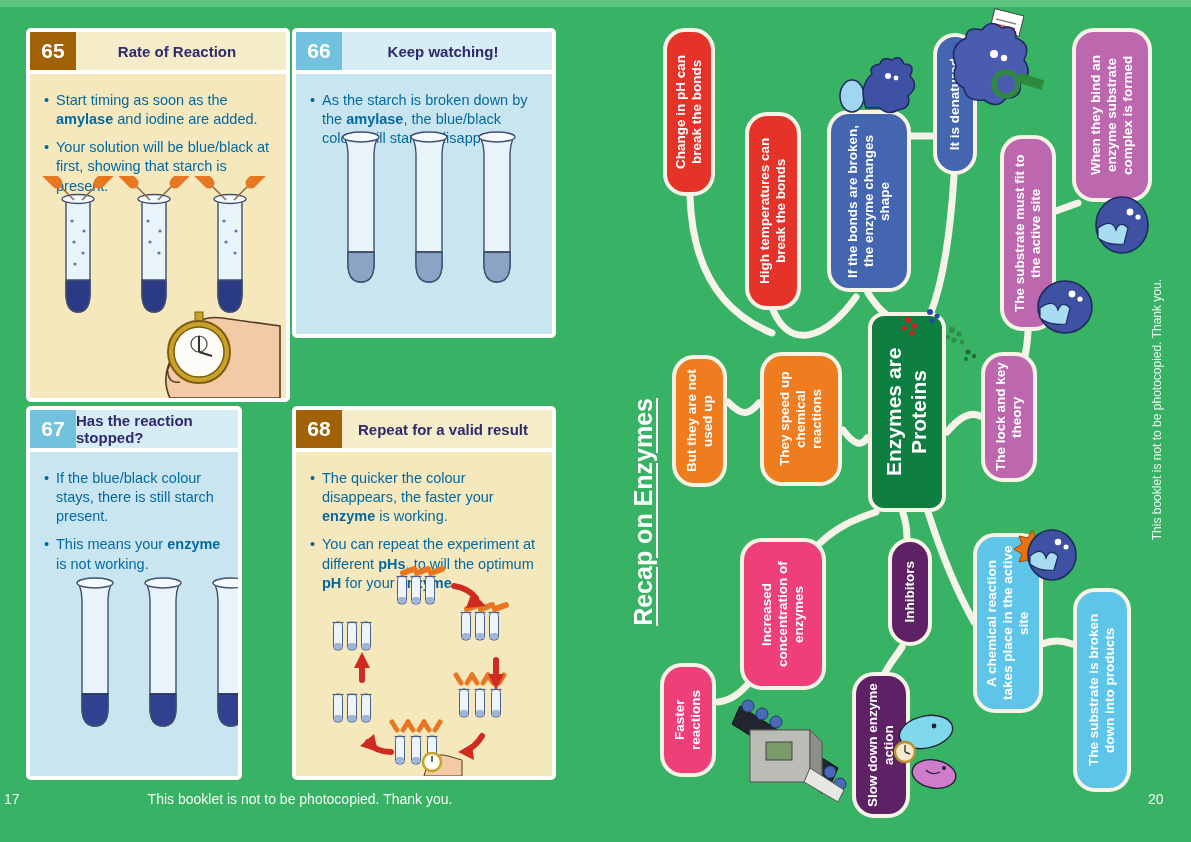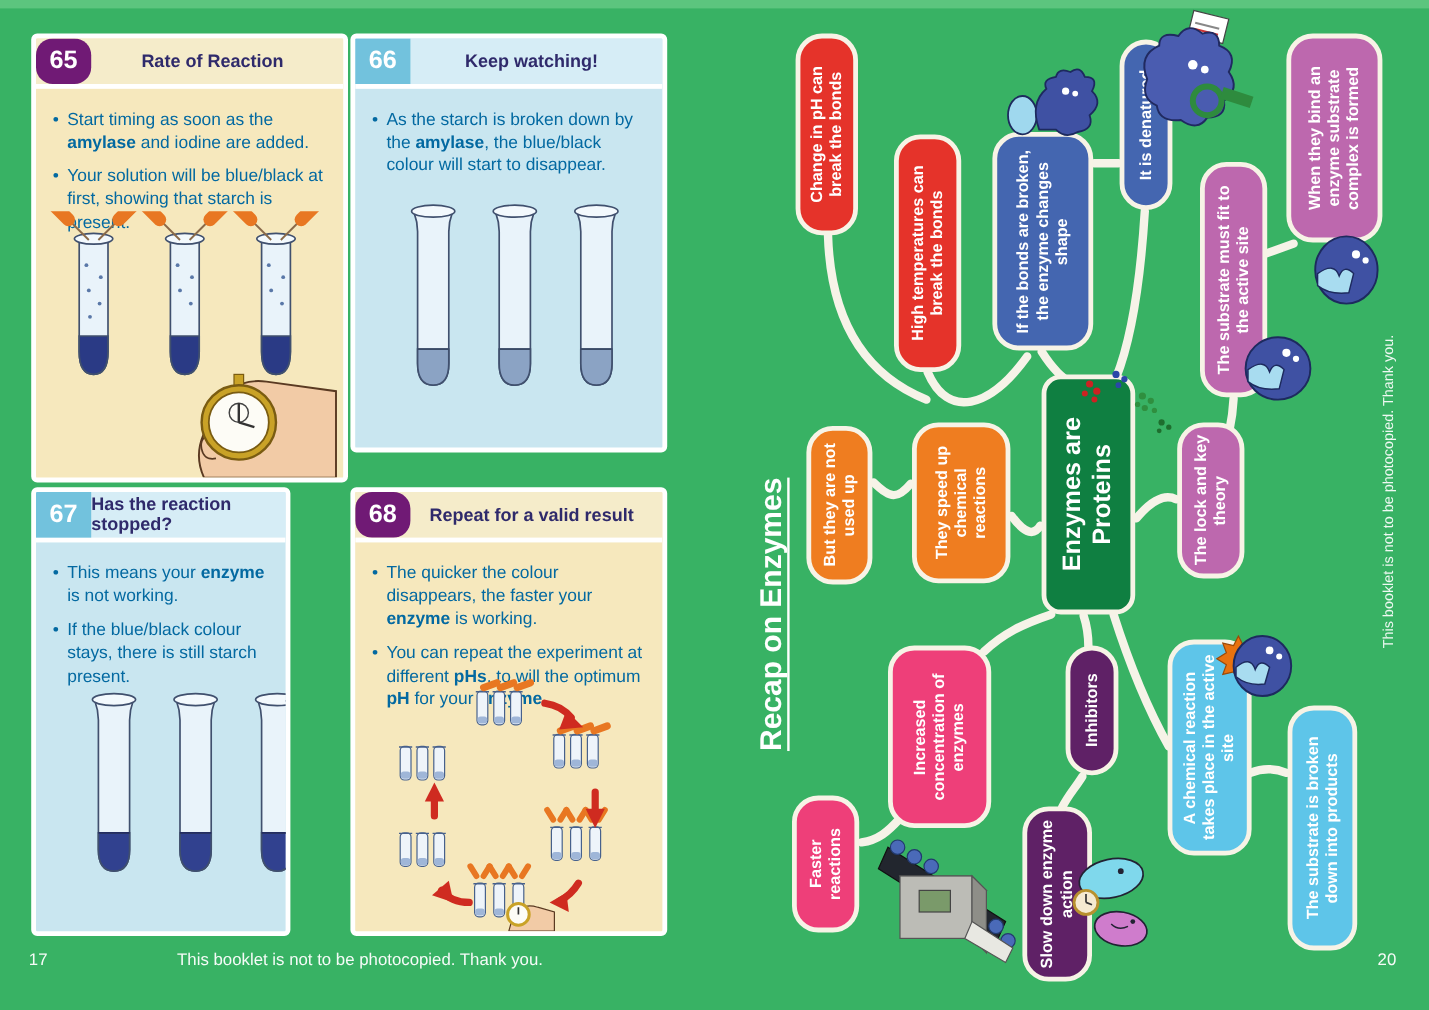--- a/index.html
+++ b/index.html
@@ -11,21 +11,21 @@
   .top-strip{position:absolute;left:0;top:0;width:1191px;height:7px;background:#5cc57e;}
   
   .panel{position:absolute;border:4px solid #fff;border-radius:5px;box-sizing:border-box;overflow:hidden;}
   .panel.cream{background:#f6e8bd;}
   .panel.blue{background:#c9e6f0;}
   .p-header{display:flex;height:38px;border-bottom:4px solid #fff;}
   .cream .p-header{background:#f5ecca;}
   .blue .p-header{background:#d6edf6;}
   .p-num{width:46px;display:flex;align-items:center;justify-content:center;
          color:#fff;font-weight:bold;font-size:21px;}
-  .cream .p-num{background:#701a75;border-radius:14px;}
+  .cream .p-num{background:#a16207;}
   .blue .p-num{background:#72c2dd;}
   .p-title{flex:1;display:flex;align-items:center;justify-content:center;
            font-weight:bold;font-size:15px;color:#2f2a6b;padding-right:8px;}
   .p-body{padding:8px 12px 0 12px;}
   .bullet{font-size:14.5px;color:#0369a1;margin:9px 0;padding-left:14px;
           position:relative;line-height:1.32;}
   .bullet::before{content:"•";position:absolute;left:2px;top:0;}
   .bullet b{font-weight:bold;}
   .p-illo{position:absolute;left:0;bottom:0;}
   
@@ -119,21 +119,21 @@
         <rect x="165" y="136" width="8" height="10" fill="#c9a227" stroke="#7a5c12"></rect>
         <circle cx="169" cy="176" r="31" fill="#c9a227" stroke="#7a5c12" stroke-width="2"></circle>
         <circle cx="169" cy="176" r="25" fill="#fdfcf6" stroke="#7a5c12" stroke-width="1.5"></circle>
         <circle cx="169" cy="168" r="8" fill="none" stroke="#444" stroke-width="1.2"></circle>
         <line x1="169" y1="176" x2="169" y2="160" stroke="#333" stroke-width="2"></line>
         <line x1="169" y1="176" x2="182" y2="180" stroke="#333" stroke-width="2"></line>
       </g>
     </svg>
   </div>
 
-  <div class="panel blue" style="left:292px;top:28px;width:264px;height:349px">
+  <div class="panel blue" style="left:292px;top:28px;width:264px;height:310px">
     <div class="p-header">
       <div class="p-num">66</div>
       <div class="p-title">Keep watching!</div>
     </div>
     <div class="p-body">
       <div class="bullet"><span>As the starch is broken down by the </span><b>amylase</b><span>, the blue/black colour will start to disappear.</span></div>
     </div>
     <svg class="p-illo" width="256" height="230" viewBox="0 0 256 230">
       <g stroke="#40506e" stroke-width="1.4" fill="#e9f3fa">
         <g transform="translate(62,30)">
@@ -157,22 +157,22 @@
       </g>
     </svg>
   </div>
 
   <div class="panel blue" style="left:26px;top:406px;width:216px;height:374px">
     <div class="p-header">
       <div class="p-num">67</div>
       <div class="p-title">Has the reaction stopped?</div>
     </div>
     <div class="p-body">
+      <div class="bullet"><span>If the blue/black colour stays, there is still starch present.</span></div>
       <div class="bullet"><span>This means your </span><b>enzyme</b><span> is not working.</span></div>
-      <div class="bullet"><span>If the blue/black colour stays, there is still starch present.</span></div>
     </div>
     <svg class="p-illo" width="256" height="210" viewBox="0 0 256 210">
       <g stroke="#40506e" stroke-width="1.4" fill="#e9f3fa">
         <g transform="translate(62,14)">
           <path d="M-13 4 Q-10 12 -10 20 L-10 128 Q-10 146 3 146 Q16 146 16 128 L16 20 Q16 12 19 4 Z"></path>
           <path d="M-10 114 L-10 128 Q-10 146 3 146 Q16 146 16 128 L16 114 Z" fill="#31418f"></path>
           <line x1="-10" y1="114" x2="16" y2="114" stroke="#232c60"></line>
           <ellipse cx="3" cy="3" rx="18" ry="5" fill="#f3f9fd"></ellipse>
         </g>
         <g transform="translate(130,14)">
@@ -259,21 +259,21 @@
       <g fill="#cf2b20">
         <path d="M176 28 L190 42 L170 44 Z"></path>
         <path d="M192 110 L208 110 L200 126 Z"></path>
         <path d="M176 180 L178 196 L162 188 Z"></path>
         <path d="M78 170 L64 182 L82 188 Z"></path>
         <path d="M58 104 L74 104 L66 88 Z"></path>
       </g>
     </svg>
   </div>
 
-  <div class="footer-text" style="left:24px;top:791px">17</div>
+  <div class="footer-text" style="left:4px;top:791px">17</div>
   <div class="footer-text" style="left:60px;top:791px;width:480px;text-align:center">This booklet is not to be photocopied. Thank you.</div>
 </div>
 
 <div>
 
   <svg class="layer" style="left:600px;top:0" width="591" height="842" viewBox="0 0 591 842">
     <g stroke="#f6f3e8" stroke-width="7" fill="none" stroke-linecap="round">
       <path d="M 90 196 C 92 260, 115 310, 172 333"></path>
       <path d="M 173 310 C 190 350, 225 340, 256 297"></path>
       <path d="M 268 293 C 280 312, 288 316, 296 322"></path>

